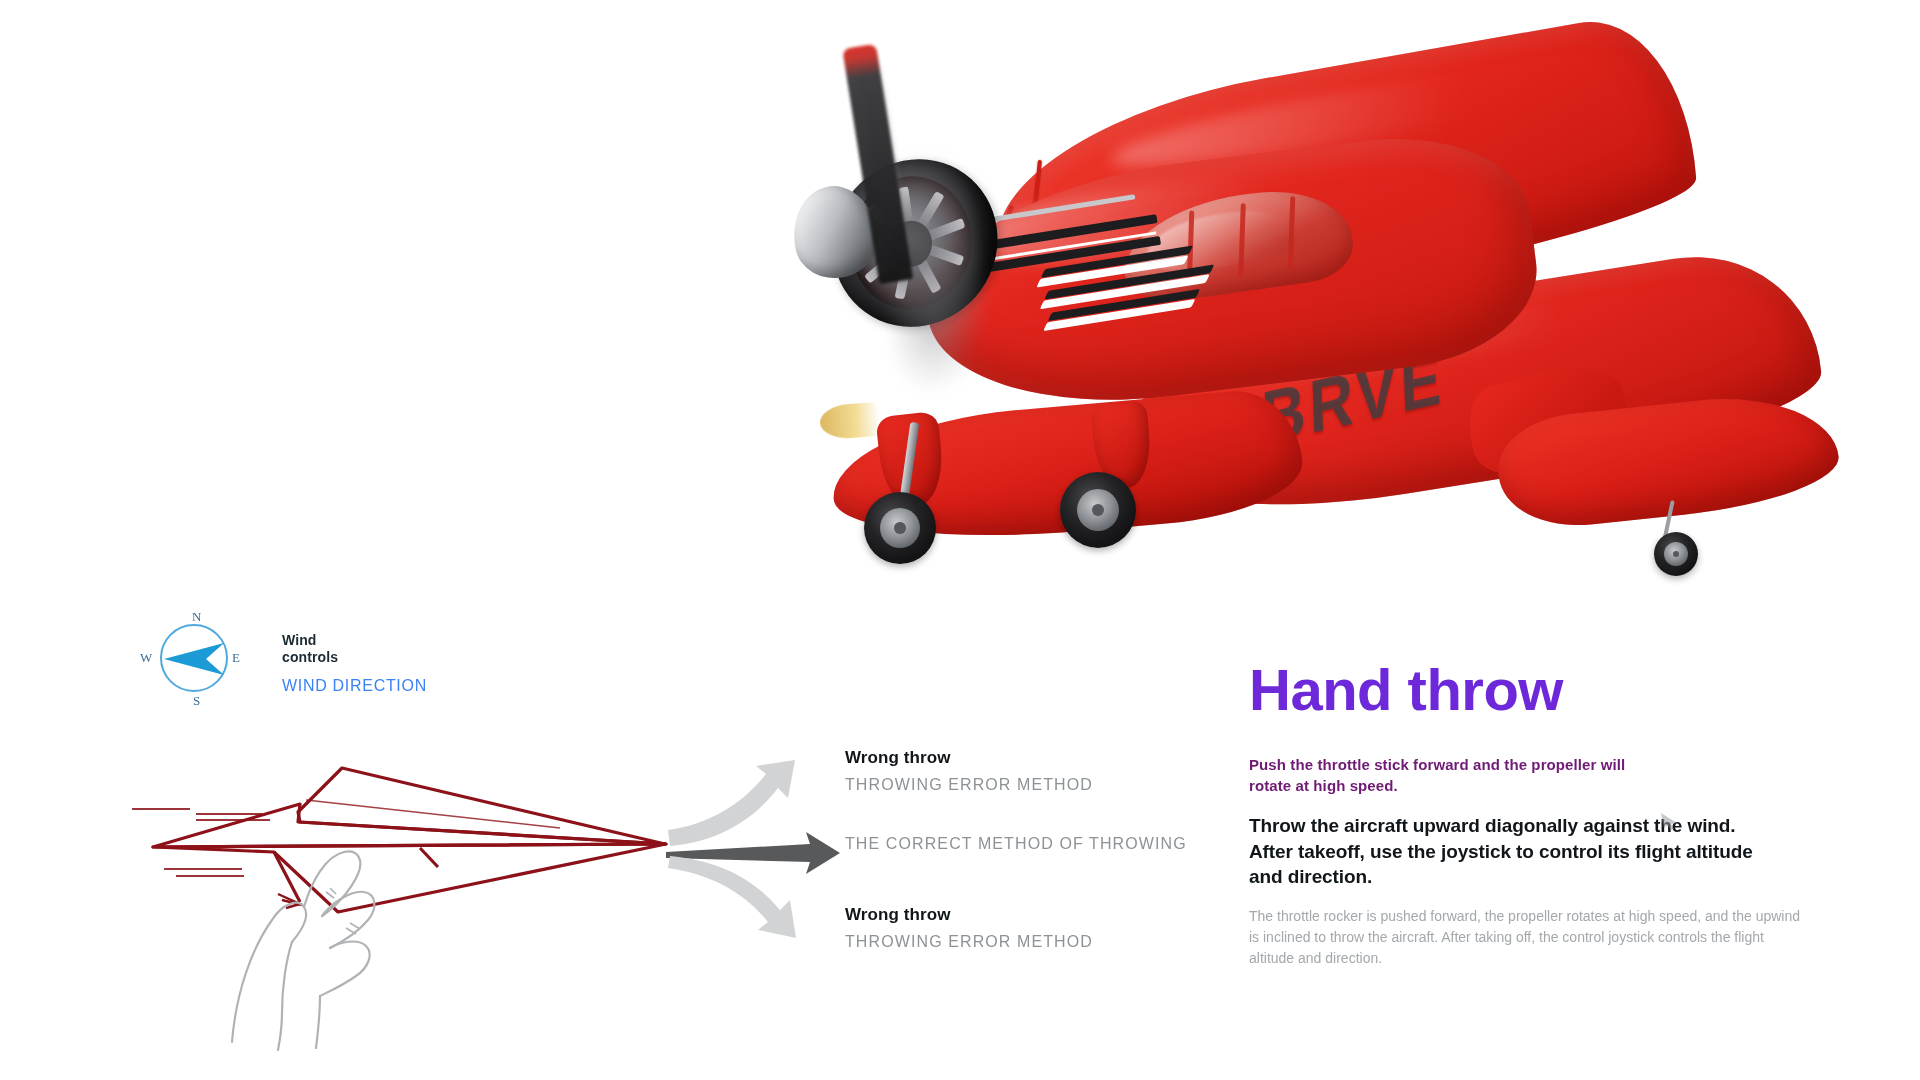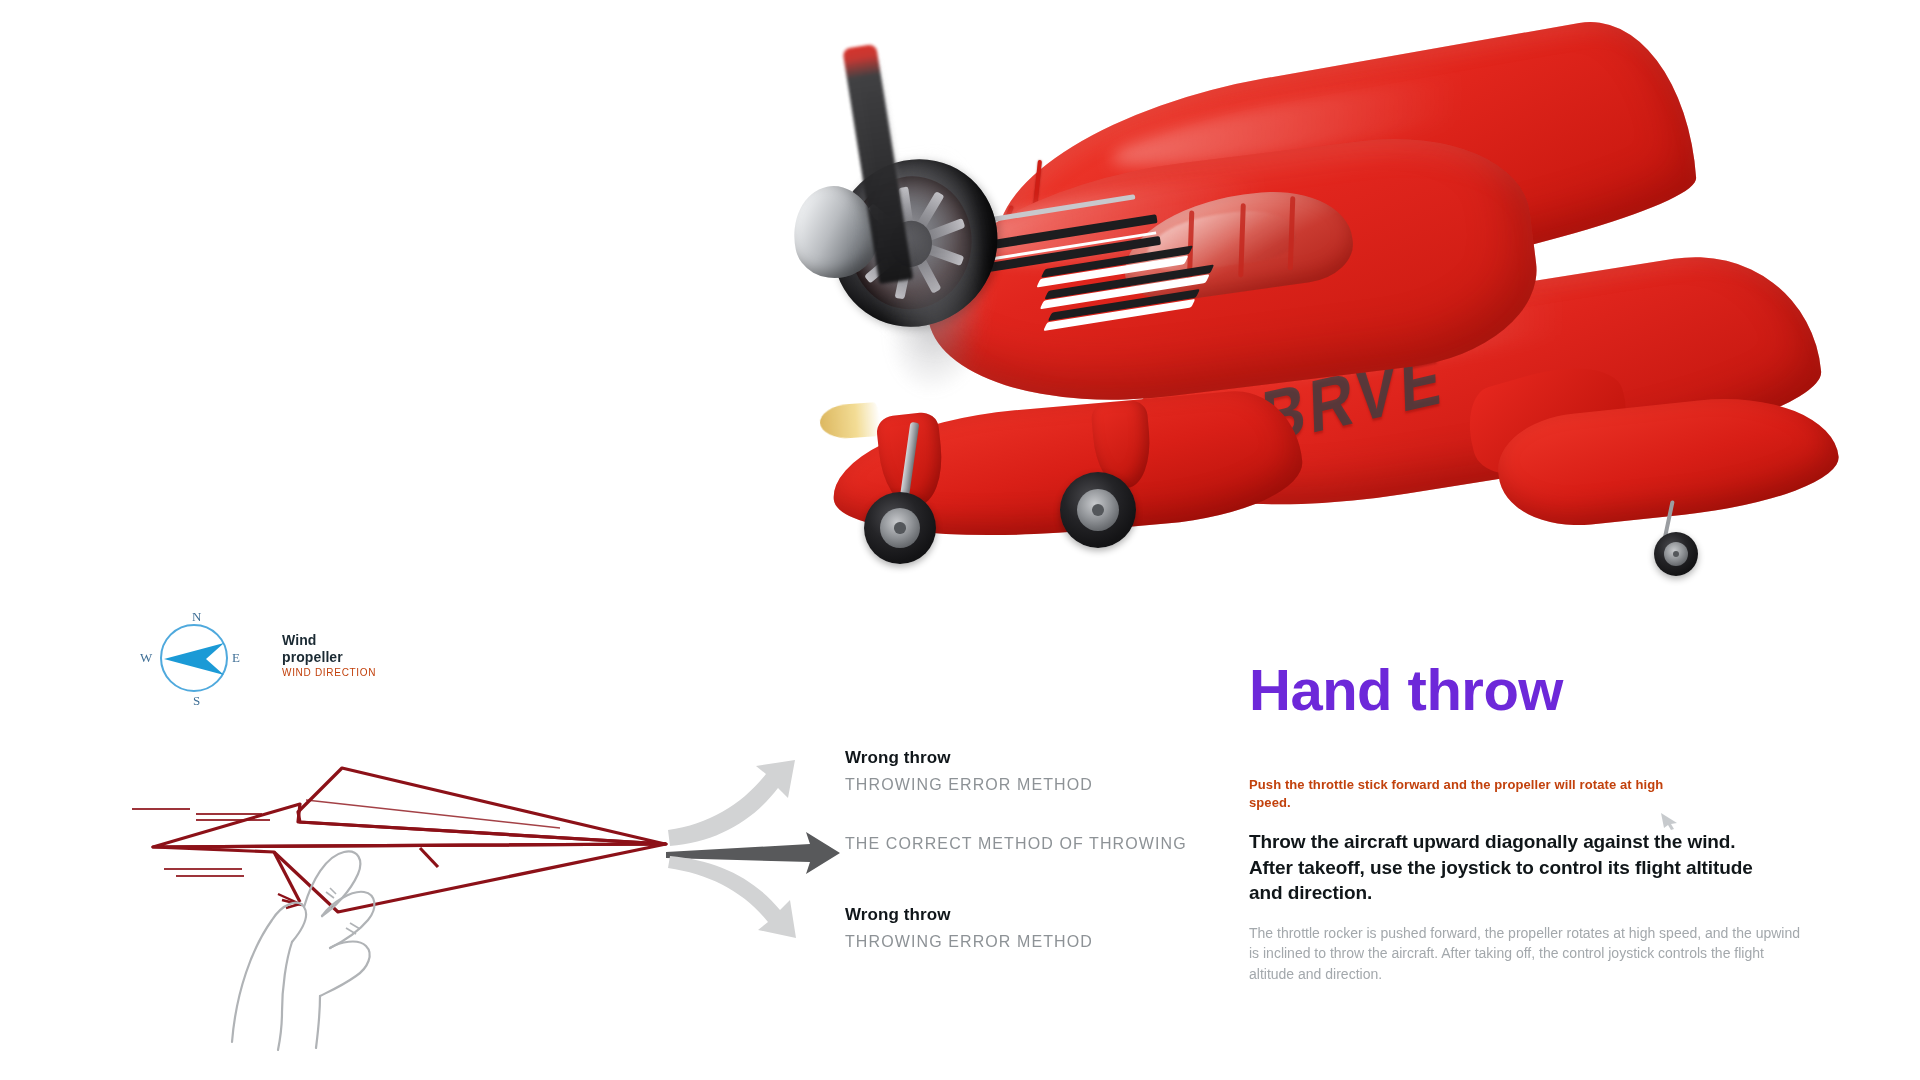--- a/index.html
+++ b/index.html
@@ -241,21 +241,21 @@
   .cl-n{left:44px;top:-2px;}
   .cl-s{left:45px;top:82px;}
   .cl-w{left:-8px;top:39px;}
   .cl-e{left:84px;top:39px;}
   .compass-arrow{position:absolute;left:14px;top:30px;width:64px;height:34px;}
   .wind-label{position:absolute;left:134px;top:20px;width:200px;}
   .wind-label .t1{
     font-size:14px;font-weight:700;color:#1b2a33;line-height:1.18;letter-spacing:.1px;
   }
   .wind-label .t2{
-    font-size:10px;color:#c2410c;letter-spacing:.7px;margin-top:2px;
+    font-size:16px;color:#3b82f6;letter-spacing:.7px;margin-top:12px;
   }
 
   
   .throwfig{position:absolute;left:120px;top:752px;width:560px;height:300px;}
 
   
   .arrows{position:absolute;left:660px;top:752px;width:190px;height:210px;}
   .labels{position:absolute;left:845px;top:748px;width:420px;}
   .lab-group{position:absolute;width:420px;}
   .lab-title{font-size:17px;font-weight:700;color:#10161a;letter-spacing:.1px;}
@@ -264,21 +264,21 @@
   
   .right{position:absolute;left:1249px;top:650px;width:580px;}
   .eyebrow{
     font-size:24px;font-weight:700;color:#8e1f20;letter-spacing:.4px;line-height:1;
   }
   .headline{
     font-size:58px;font-weight:700;color:#6d28d9;letter-spacing:-.5px;line-height:1.08;
     margin-top:9px;
   }
   .lead{
-    margin-top:54px;font-size:13px;font-weight:700;color:#c2410c;line-height:1.45;
+    margin-top:32px;font-size:15px;font-weight:700;color:#701a75;line-height:1.45;
     letter-spacing:.1px;max-width:420px;
   }
   .emph{
     margin-top:16px;font-size:19px;font-weight:700;color:#101619;line-height:1.34;
     letter-spacing:-.1px;max-width:530px;
   }
   .note{
     margin-top:17px;font-size:14px;color:#a3a8ac;line-height:1.48;max-width:560px;
   }
   .cursor-artifact{
@@ -381,21 +381,21 @@
       <svg class="compass-arrow" viewBox="0 0 64 34">
         <path d="M2 17 L62 1 L44 17 L62 33 Z" fill="#1b9ad6"></path>
       </svg>
       <div class="compass-letter cl-n">N</div>
       <div class="compass-letter cl-s">S</div>
       <div class="compass-letter cl-w">W</div>
       <div class="compass-letter cl-e">E</div>
     </div>
     <div class="wind-label">
       <div class="t1">Wind</div>
-      <div class="t1">propeller</div>
+      <div class="t1">controls</div>
       <div class="t2">WIND DIRECTION</div>
     </div>
   </div>
 
   <div class="throwfig">
     <svg width="560" height="300" viewBox="0 0 560 300">
 
       <g stroke="#8c1118" stroke-width="2" fill="none" opacity=".85">
         <line x1="12" y1="57" x2="70" y2="57"></line>
         <line x1="76" y1="62" x2="142" y2="62"></line>

